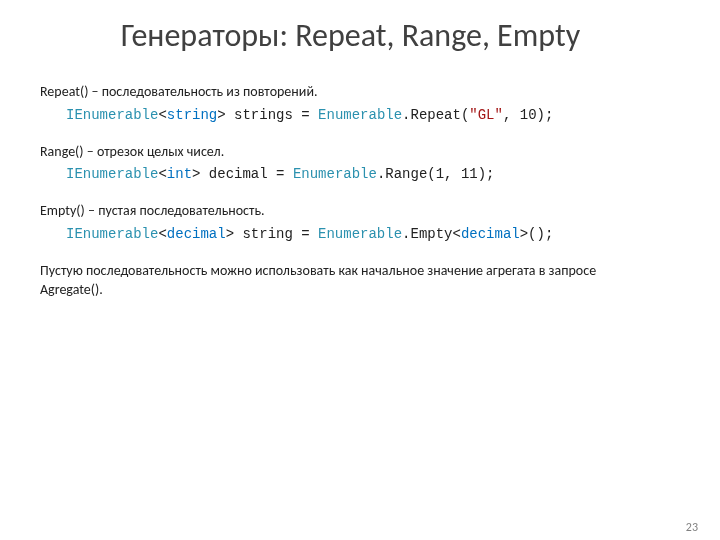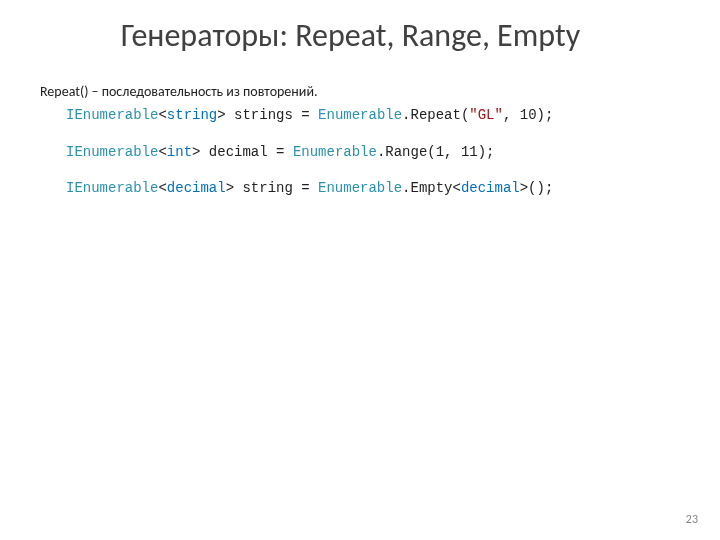--- a/index.html
+++ b/index.html
@@ -39,36 +39,39 @@
     margin: 2px 0 18px 0;
     padding-left: 26px;
   }
   .c-type { color: #2b91af; }
   .c-key  { color: #0070c0; }
   .c-cls  { color: #2b91af; }
   .c-str  { color: #a31515; }
   .page-num {
     position: absolute;
     right: 22px;
-    bottom: 14px;
+    bottom: 6px;
     font-size: 12px;
     color: #808080;
   }
 </style>
 </head>
 <body>
 
 <div class="slide">
   <h1 class="title">Генераторы: Repeat, Range, Empty</h1>
 
   <div class="body">
 
     <div class="para">Repeat() – последовательность из повторений.</div>
     <div class="code"><span class="c-type">IEnumerable</span><span>&lt;</span><span class="c-key">string</span><span>&gt;</span><span> strings = </span><span class="c-cls">Enumerable</span><span>.Repeat(</span><span class="c-str">"GL"</span><span>, 10);</span></div>
 
+    <div class="para">Range() – отрезок целых чисел.</div>
     <div class="code"><span class="c-type">IEnumerable</span><span>&lt;</span><span class="c-key">int</span><span>&gt;</span><span> decimal = </span><span class="c-cls">Enumerable</span><span>.Range(1, 11);</span></div>
 
+    <div class="para">Empty() – пустая последовательность.</div>
     <div class="code"><span class="c-type">IEnumerable</span><span>&lt;</span><span class="c-key">decimal</span><span>&gt;</span><span> string = </span><span class="c-cls">Enumerable</span><span>.Empty&lt;</span><span class="c-key">decimal</span><span>&gt;();</span></div>
 
+    <div class="para">Пустую последовательность можно использовать как начальное значение агрегата в запросе Agregate().</div>
   </div>
 </div>
 
 <div class="page-num">23</div>
 
 </body></html>

